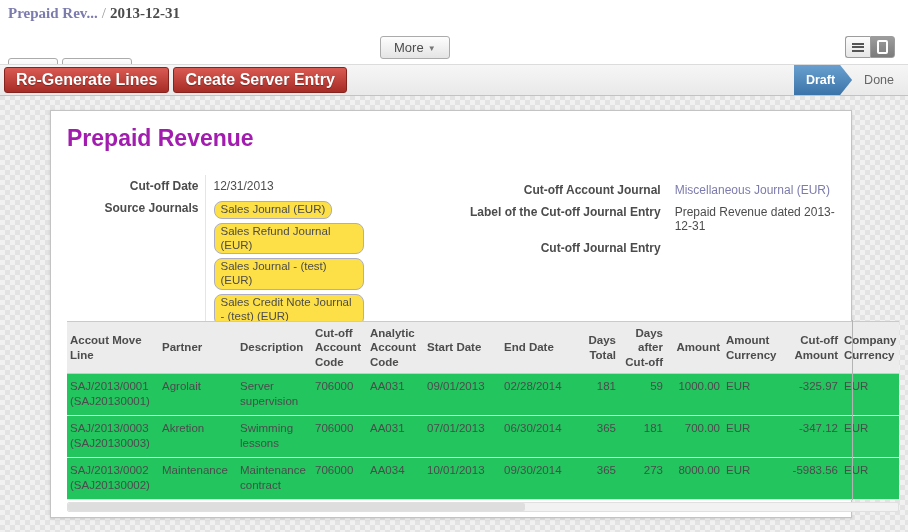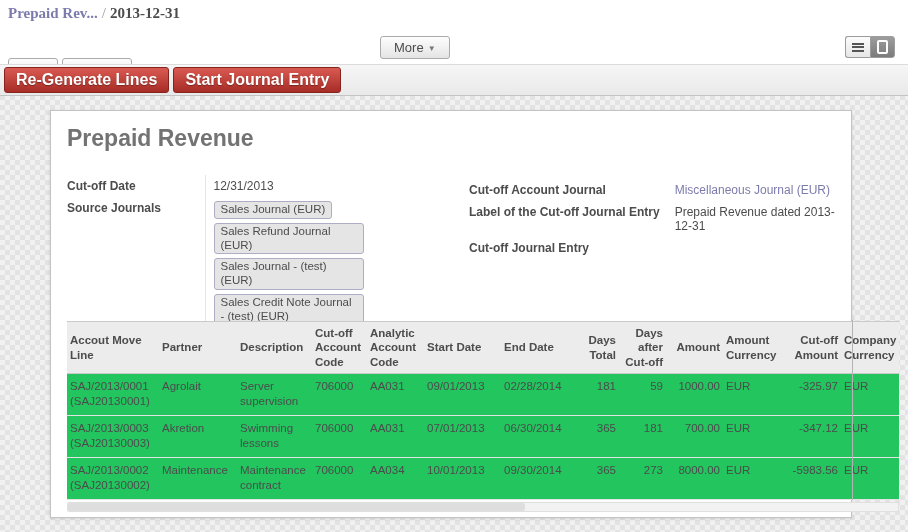--- a/index.html
+++ b/index.html
@@ -72,38 +72,38 @@
     clip-path:polygon(0 0, calc(100% - 12px) 0, 100% 50%, calc(100% - 12px) 100%, 0 100%);
   }
   .state-done { color:#666; font-size:12.5px; line-height:30px; margin:0 14px 0 12px; }
 
   
   .sheet {
     position:absolute; left:50px; top:110px; width:802px; height:408px;
     background:#fff; border:1px solid #c3c3c3;
     box-shadow:0 1px 3px rgba(0,0,0,.12);
   }
-  .sheet-title { position:absolute; left:16px; top:14px; font-size:23px; font-weight:bold; color:#737373; }
+  .sheet-title { position:absolute; left:16px; top:14px; font-size:23px; font-weight:bold; color:#a21caf; }
 
   .fgroup { position:absolute; display:table; border-collapse:collapse; }
   .fgroup-left { left:16px; top:64px; }
   .fgroup-right { left:418px; top:68px; }
   .frow { display:table-row; }
-  .flabel { display:table-cell; font-weight:bold; color:#4c4c4c; font-size:12px; padding:4px 6px 4px 0; vertical-align:top; }
+  .flabel { display:table-cell; font-weight:bold; color:#4c4c4c; font-size:12px; padding:4px 6px 4px 0; vertical-align:top;text-align:right; }
   .fgroup-left .flabel { width:138px; }
   .fgroup-right .flabel { width:200px; }
   .fvalue { display:table-cell; font-size:12px; color:#4c4c4c; padding:4px 0 4px 8px; vertical-align:top; }
   .fgroup-left .fvalue { width:266px; border-left:1px solid #e5e5e5; }
   .fgroup-right .fvalue { width:186px; }
   .link { color:#7c7bad; cursor:pointer; }
 
   .tags { line-height:1.2; }
   .tag {
     display:inline-block; max-width:150px;
-    background:#e5e5e5; border:1px solid #adadc5; border-radius:3px;
+    background:#fde047; border:1px solid #adadc5; border-radius:8px;
     font-size:11.5px; color:#4c4c4c;
     padding:1px 6px; margin:0 3px 4px 0;
     vertical-align:top;
   }
 
   
   .table-wrap { position:absolute; left:16px; top:210px; width:832px; }
   table { border-collapse:collapse; table-layout:fixed; width:832px; }
   th {
     background:#ececec;
@@ -151,21 +151,25 @@
         </span>
       </span>
     <span class="sw-btn sw-form">
         <i></i>
       </span>
   </div>
 </div>
 
 <div class="statusbar">
   <span class="btn-red">Re-Generate Lines</span>
-  <span class="btn-red">Start Journal Entry</span>
+  <span class="btn-red">Create Server Entry</span>
+  <div class="status-right">
+    <span class="state-arrow">Draft</span>
+    <span class="state-done">Done</span>
+  </div>
 </div>
 
 <div class="sheet">
   <div class="sheet-title">Prepaid Revenue</div>
 
   <div class="fgroup fgroup-left">
     <div class="frow">
       <span class="flabel">Cut-off Date</span>
       <span class="fvalue">12/31/2013</span>
     </div>

